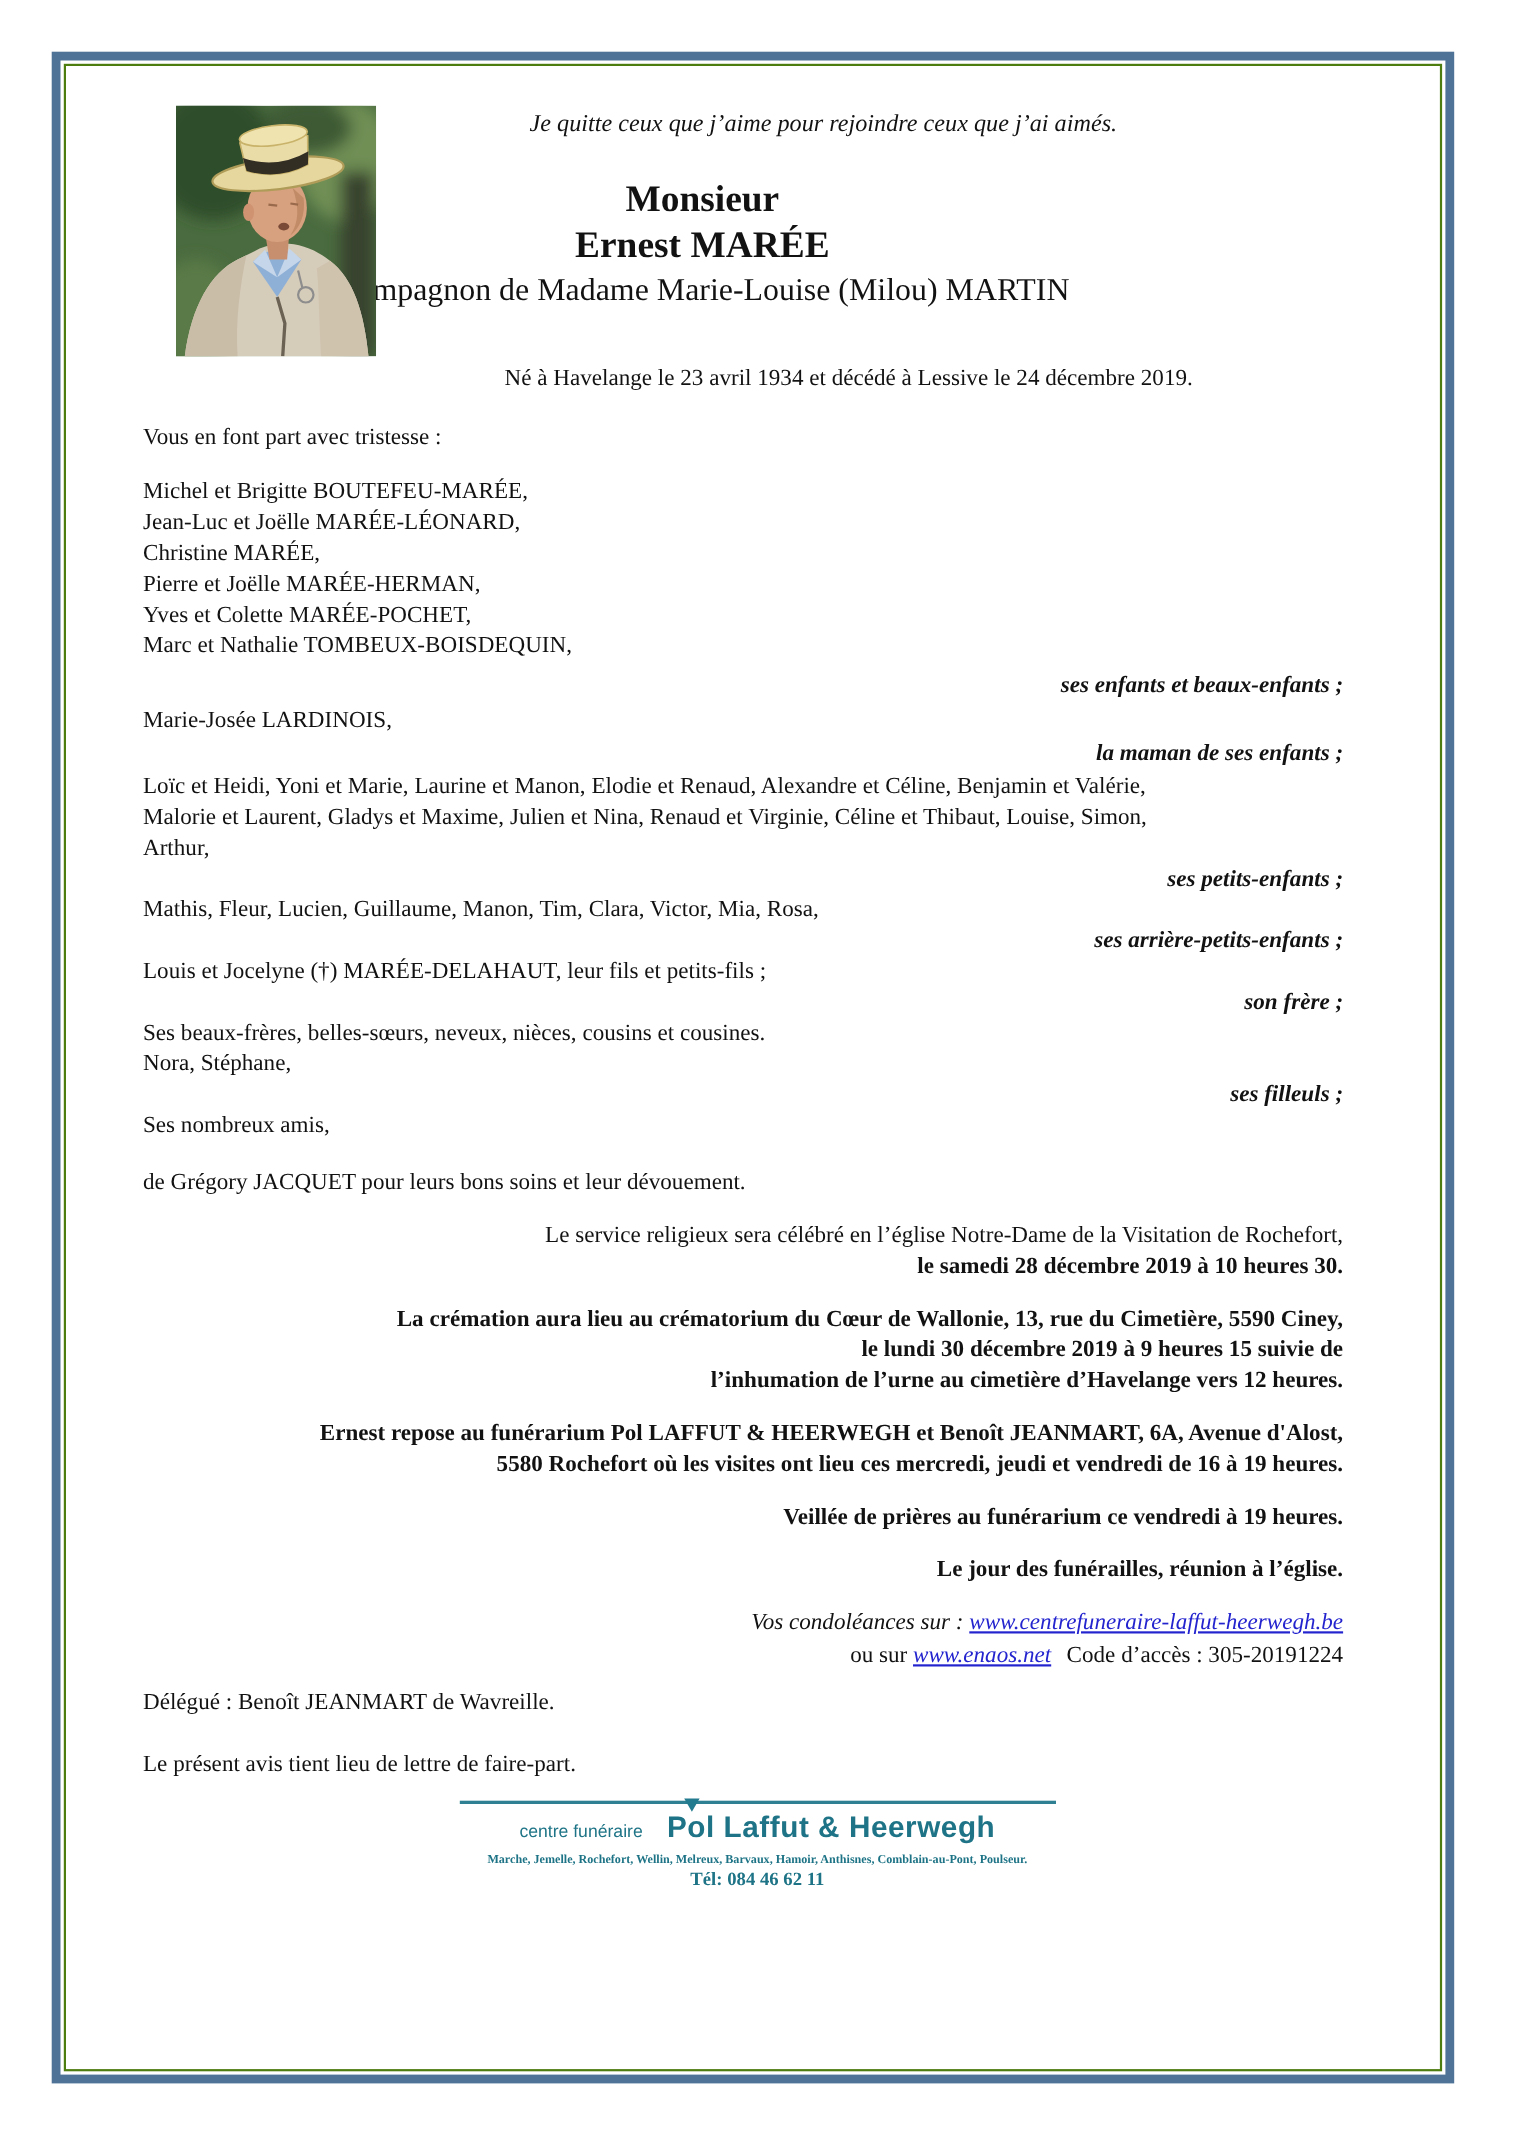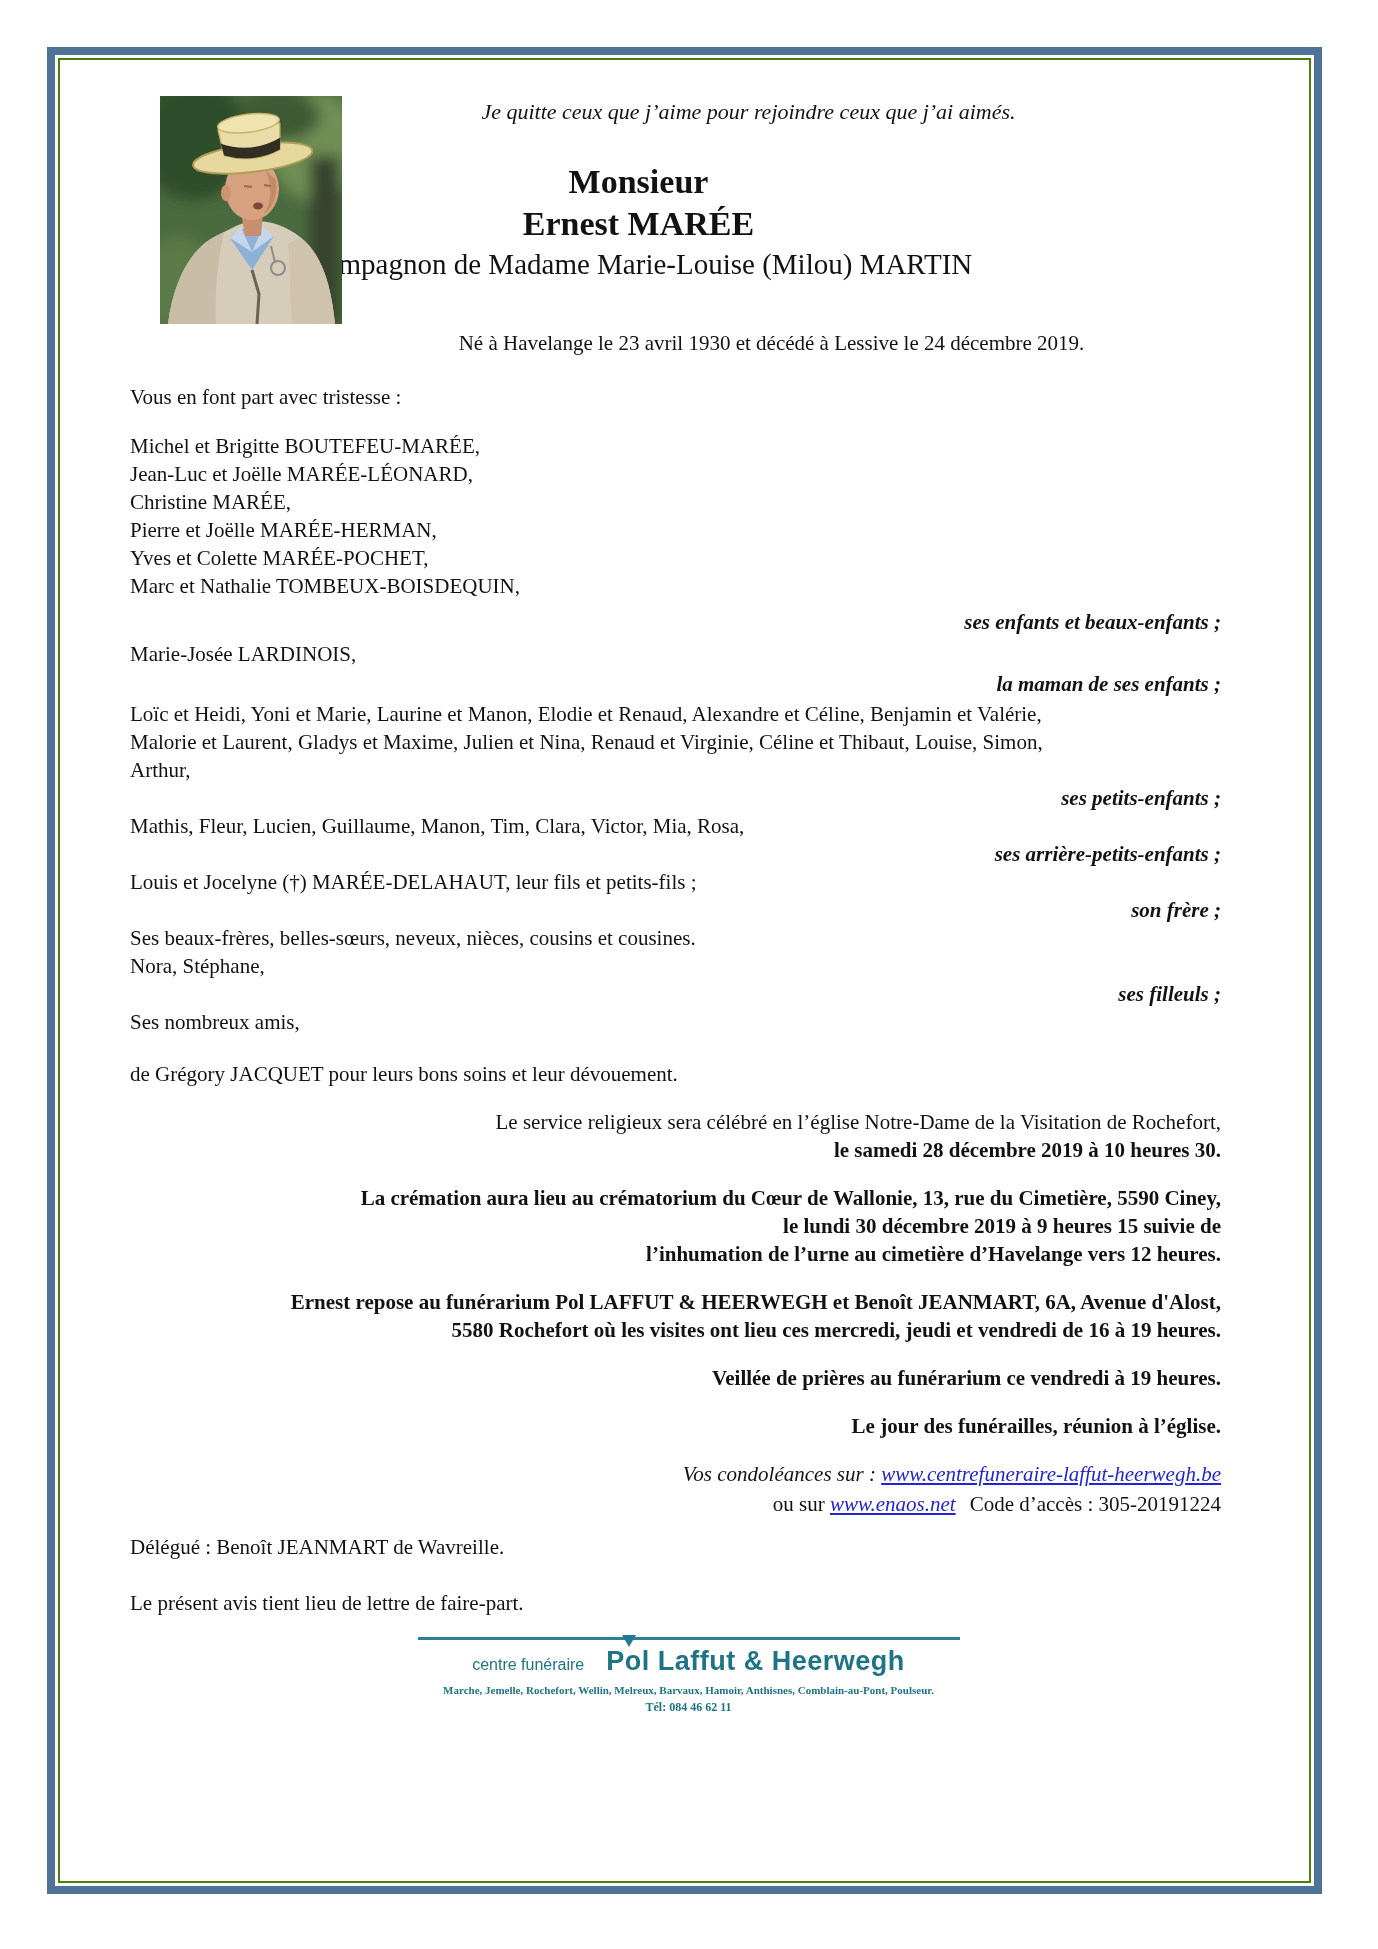--- a/index.html
+++ b/index.html
@@ -48,21 +48,21 @@
   .tri {
     position:absolute; left:150px; top:-12px; width:0; height:0;
     border-left:7px solid transparent; border-right:7px solid transparent;
     border-top:12px solid #237b8f;
   }
   .brand-prefix { font-size:16px; color:#1e7486; vertical-align:baseline; margin-right:6px; }
   .brand-name   { font-size:27px; font-weight:bold; color:#1e7486; letter-spacing:0.5px;margin-left:16px; }
   .locations { font-family:"Liberation Serif","DejaVu Serif",serif; font-weight:bold;
     font-size:11px; color:#1e7486; line-height:17px; margin-top:3px; }
   .phone { font-family:"Liberation Serif","DejaVu Serif",serif; font-weight:bold;
-    font-size:12px; color:#1e7486; line-height:17px; }
+    font-size:17px; color:#1e7486; line-height:17px; }
 </style>
 </head>
 <body>
 
 <div class="page">
   <div class="frame">
     <div class="frame-inner">
       <div class="content">
 
         <div class="photo">
@@ -106,21 +106,21 @@
         </div>
 
         <div class="quote">Je quitte ceux que j’aime pour rejoindre ceux que j’ai aimés.</div>
 
         <div class="titles">
           <div class="title-main">Monsieur</div>
           <div class="title-main">Ernest MARÉE</div>
           <div class="subtitle">Compagnon de Madame Marie-Louise (Milou) MARTIN</div>
         </div>
 
-        <div class="birth">Né à Havelange le 23 avril 1930 et décédé à Lessive le 24 décembre 2019.</div>
+        <div class="birth">Né à Havelange le 23 avril 1934 et décédé à Lessive le 24 décembre 2019.</div>
 
         <div class="intro">Vous en font part avec tristesse :</div>
 
         <div class="list-start">
           <div>Michel et Brigitte BOUTEFEU-MARÉE,</div>
           <div>Jean-Luc et Joëlle MARÉE-LÉONARD,</div>
           <div>Christine MARÉE,</div>
           <div>Pierre et Joëlle MARÉE-HERMAN,</div>
           <div>Yves et Colette MARÉE-POCHET,</div>
           <div>Marc et Nathalie TOMBEUX-BOISDEQUIN,</div>

